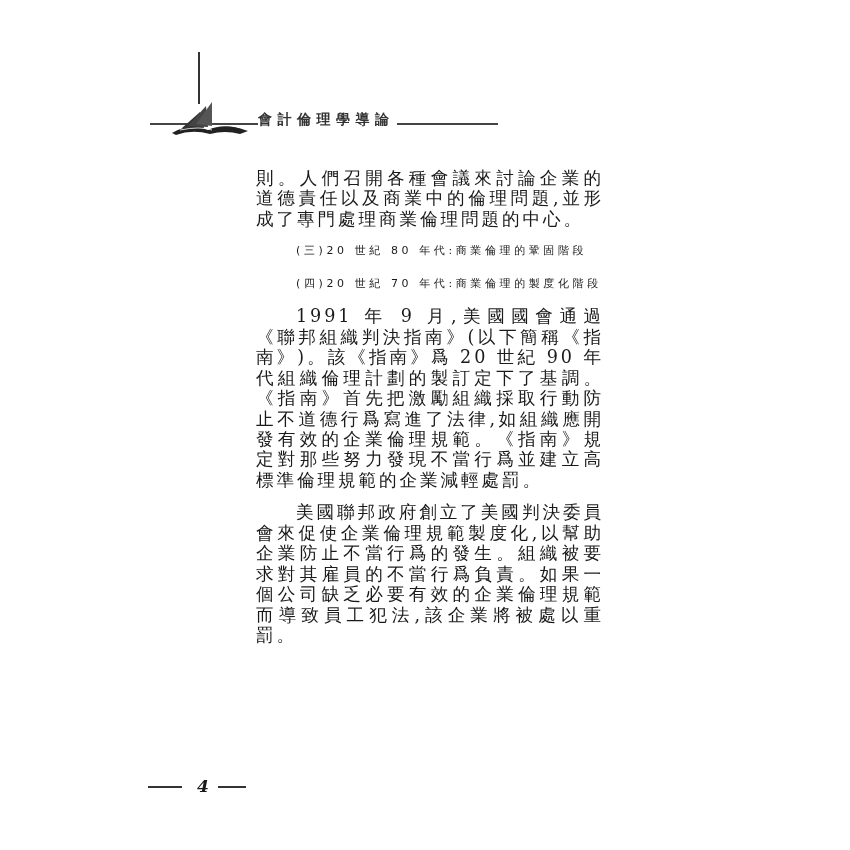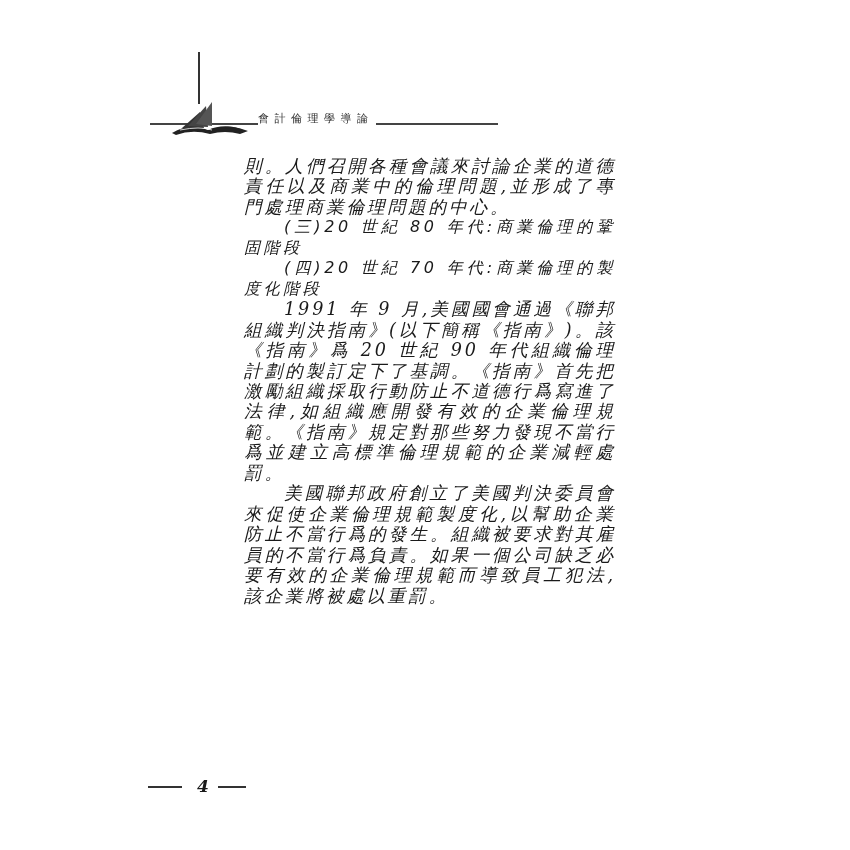--- a/index.html
+++ b/index.html
@@ -8,31 +8,31 @@
     font-family: "DejaVu Serif", "Liberation Serif", serif; color: #1a1a1a;
   }
   .header-vline {
     position: absolute; left: 198px; top: 52px; width: 2px; height: 52px; background: #333;
   }
   .header-hline {
     position: absolute; left: 150px; top: 123px; width: 348px; height: 1.5px; background: #444;
   }
   .book-icon { position: absolute; left: 170px; top: 100px; width: 80px; height: 36px; }
   .running-title {
-    position: absolute; left: 258px; top: 111px; font-size: 11px; letter-spacing: 5.5px; color: #333;
-    background: #fff; padding-right: 2px;
+    position: absolute; left: 258px; top: 111px; font-size: 14px; letter-spacing: 5.5px; color: #333;
+    background: #fff; padding-right: 2px; font-weight: bold;
   }
   .body-text {
     position: absolute; left: 244px; top: 156px; width: 372px;
     font-size: 17.6px; line-height: 20.45px; letter-spacing: 2.9px;
     font-family: "DejaVu Serif", "Liberation Serif", serif;
   }
-  .body-text p { margin: 0; text-align: justify; text-align-last: left; font-style: italic; }
+  .body-text p { margin: 12px; text-align: justify; text-align-last: left; }
   .indent { text-indent: 40px; }
-  .heading { text-indent: 40px; font-family: "DejaVu Sans", "Liberation Sans", sans-serif; font-size: 16px; letter-spacing: 3.6px; }
+  .heading { text-indent: 40px; font-family: "DejaVu Sans", "Liberation Sans", sans-serif; font-size: 11px; letter-spacing: 3.6px; }
   .footer { position: absolute; left: 148px; top: 776px; height: 20px; width: 100px; }
   .footer .dash { position: absolute; top: 10px; height: 1.5px; background: #333; }
   .footer .dash.l { left: 0; width: 34px; }
   .footer .dash.r { left: 70px; width: 28px; }
   .footer .pnum { position: absolute; left: 49px; top: 0px; font-size: 17px; font-style: italic; font-weight: bold; font-family: "DejaVu Serif", serif; }
 </style>
 </head>
 <body>
 
 <div class="header-vline"></div>

